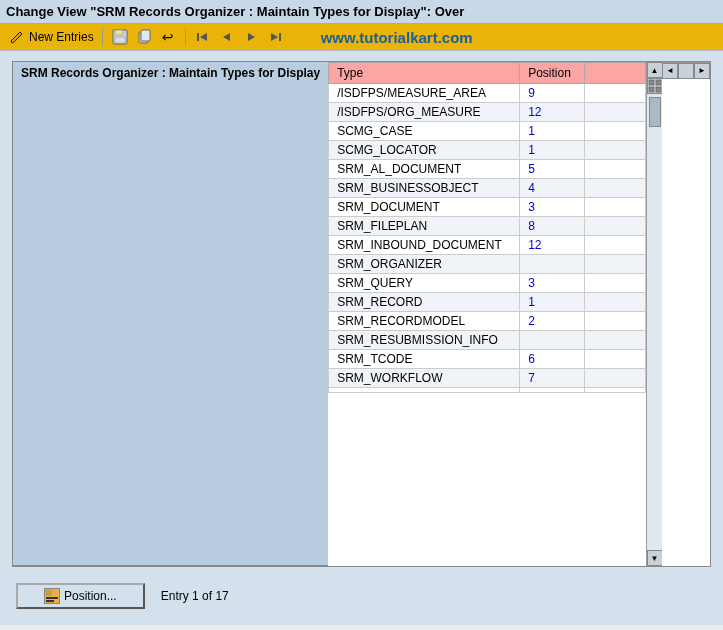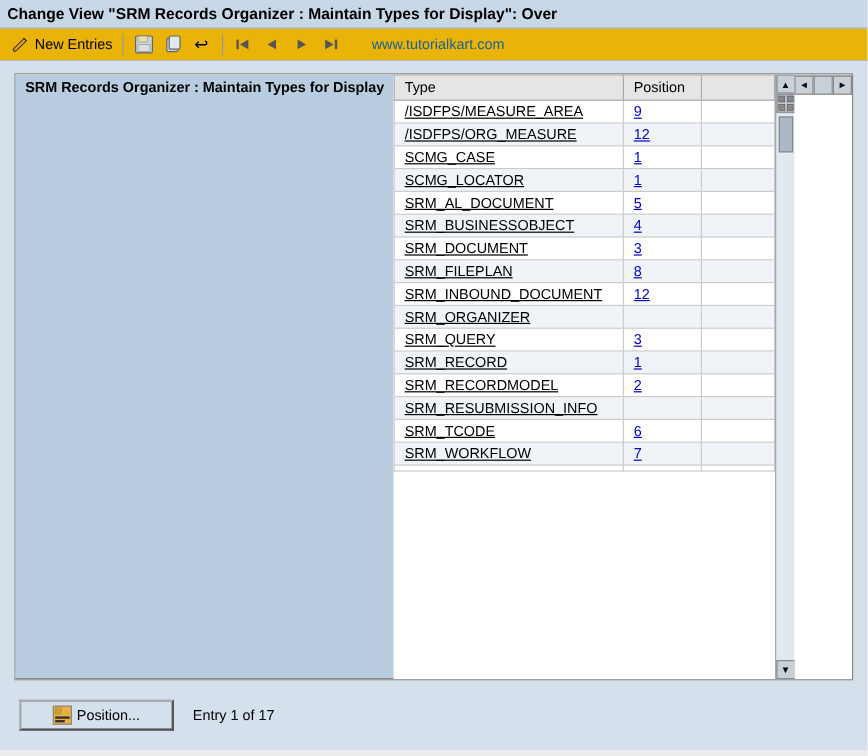--- a/index.html
+++ b/index.html
@@ -40,24 +40,24 @@
       margin: 0 2px;
     }
     .toolbar-icon {
       width: 18px;
       height: 18px;
       display: inline-flex;
       align-items: center;
       justify-content: center;
     }
     .watermark {
-      margin-left: 20px;
+      margin-left: 31px;
       color: #1a6099;
-      font-size: 12px;
-      font-weight: normal;
+      font-size: 15px;
+      font-weight: bold;
     }
     .main-area {
       padding: 10px 12px;
       background: #d4e0ec;
       height: calc(100% - 56px);
       display: flex;
       flex-direction: column;
       gap: 10px;
     }
     .table-container {
@@ -81,36 +81,35 @@
       overflow: hidden;
       position: relative;
     }
     .data-table {
       flex: 1;
       border-collapse: collapse;
       width: 100%;
       font-size: 12px;
     }
     .data-table thead tr {
-      background: #e5e5e5;
+      background: #fca5a5;
       padding-left: 45px;
     }
     .data-table th {
       border: 1px solid #aaa;
       padding: 3px 8px;
       text-align: left;
       font-weight: normal;
       white-space: nowrap;
       color: #000;
     }
     .data-table td {
       border: 1px solid #ccc;
       padding: 2px 8px;
       white-space: nowrap;
-      text-decoration: underline;
     }
     .data-table tbody tr:nth-child(even) {
       background: #f0f4f8;
     }
     .data-table tbody tr:nth-child(odd) {
       background: #fff;
     }
     .col-type { width: 220px; }
     .col-position { width: 80px; }
     .col-rest { width: 200px; }

